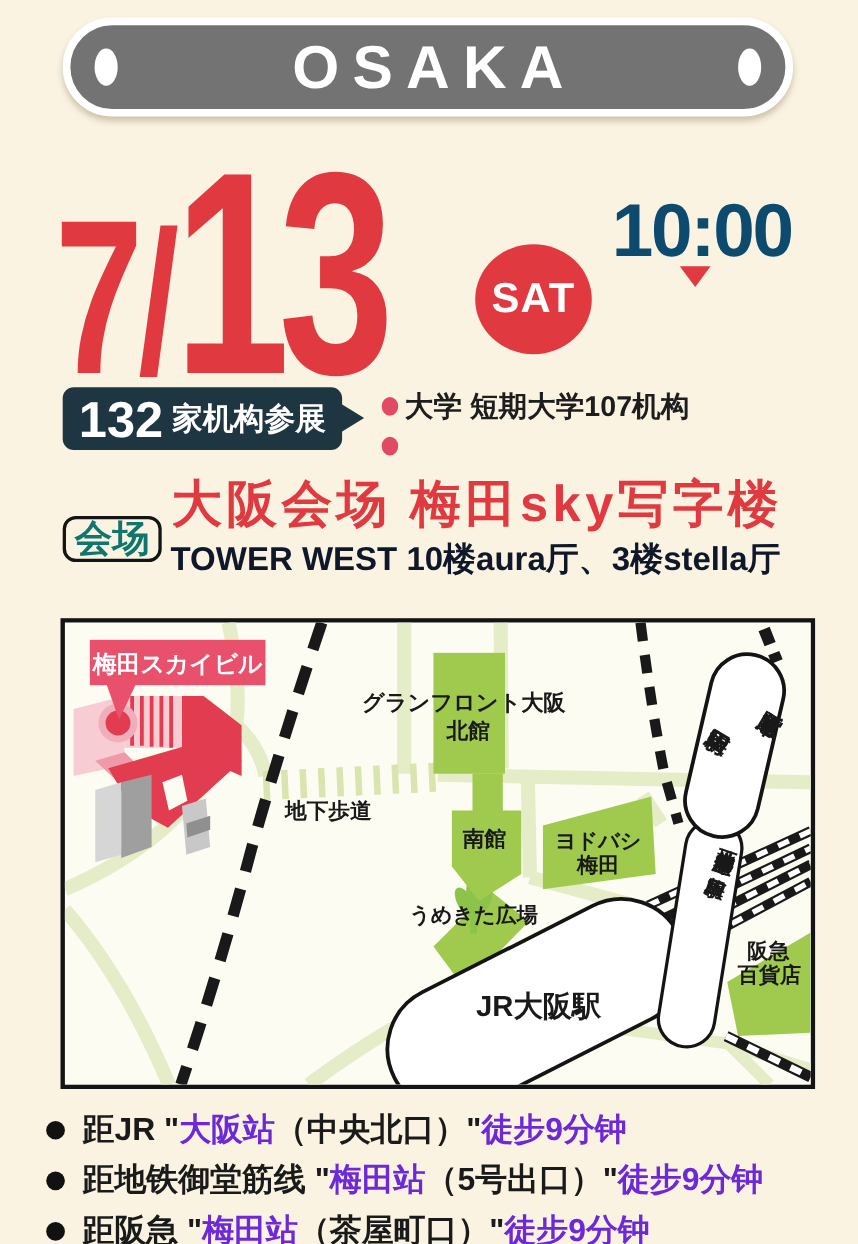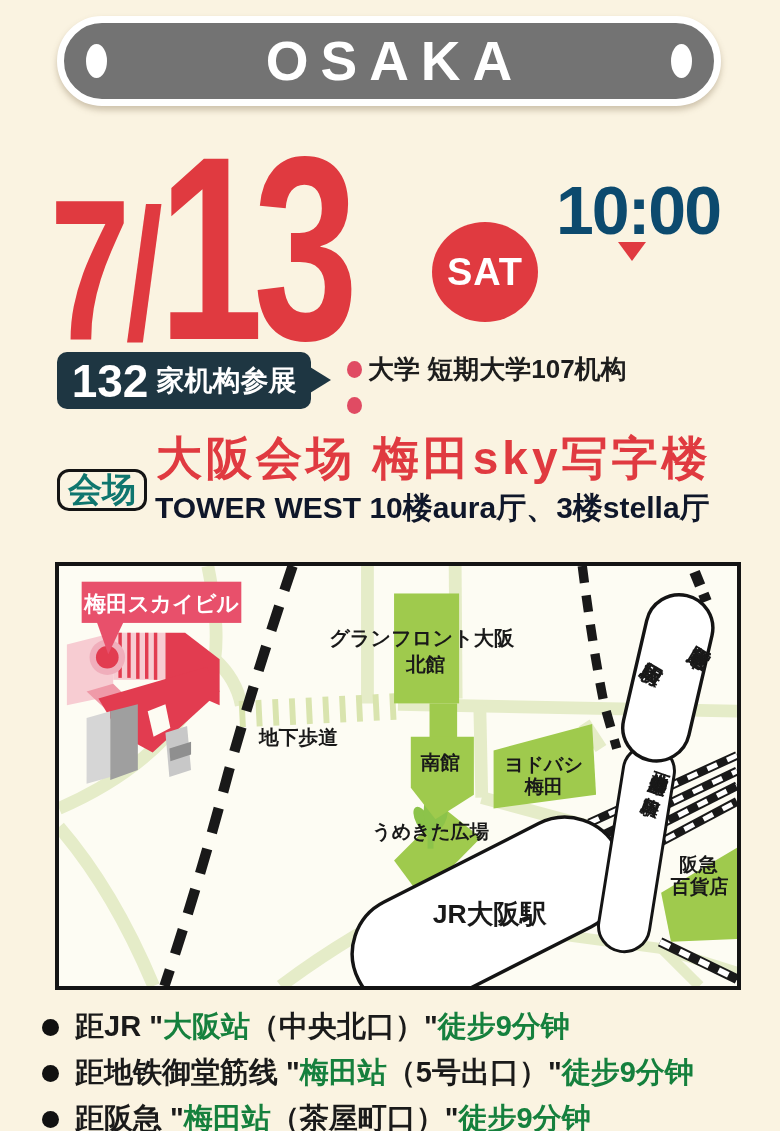--- a/index.html
+++ b/index.html
@@ -49,21 +49,21 @@
   .map{position:absolute;left:55px;top:562px;width:686px;height:428px;border:4px solid #141414;
     box-sizing:border-box;background:#fdfcf3;}
   .map svg{display:block;width:678px;height:420px;}
   .map text{font-family:"Liberation Sans","DejaVu Sans",sans-serif;font-weight:bold;fill:#191919;}
   .vtext{writing-mode:vertical-rl;text-orientation:upright;letter-spacing:1px;}
 
   
   .access{position:absolute;left:42px;top:1004px;}
   .access .row{display:flex;align-items:center;height:46px;font-size:29px;font-weight:bold;color:#1a1a1a;white-space:nowrap;}
   .bdot{display:inline-block;width:17px;height:17px;border-radius:50%;background:#111;margin-right:16px;flex:0 0 auto;}
-  .red{color:#15803d;}
+  .red{color:#6d28d9;}
 </style>
 </head>
 <body>
 
 <div class="page">
 
   <div class="banner">
     <span class="hole hole-l"></span>
     <span class="banner-text">OSAKA</span>
     <span class="hole hole-r"></span>

